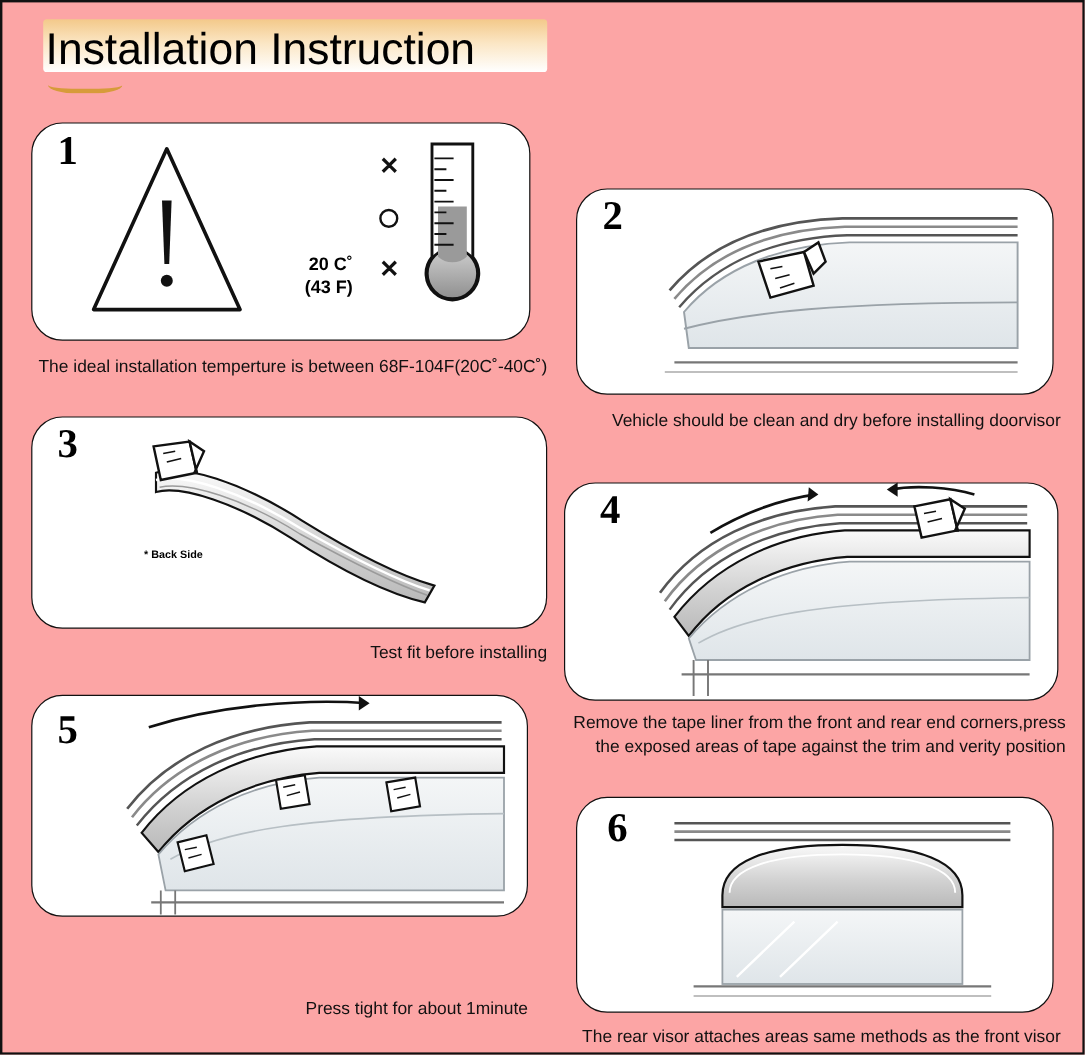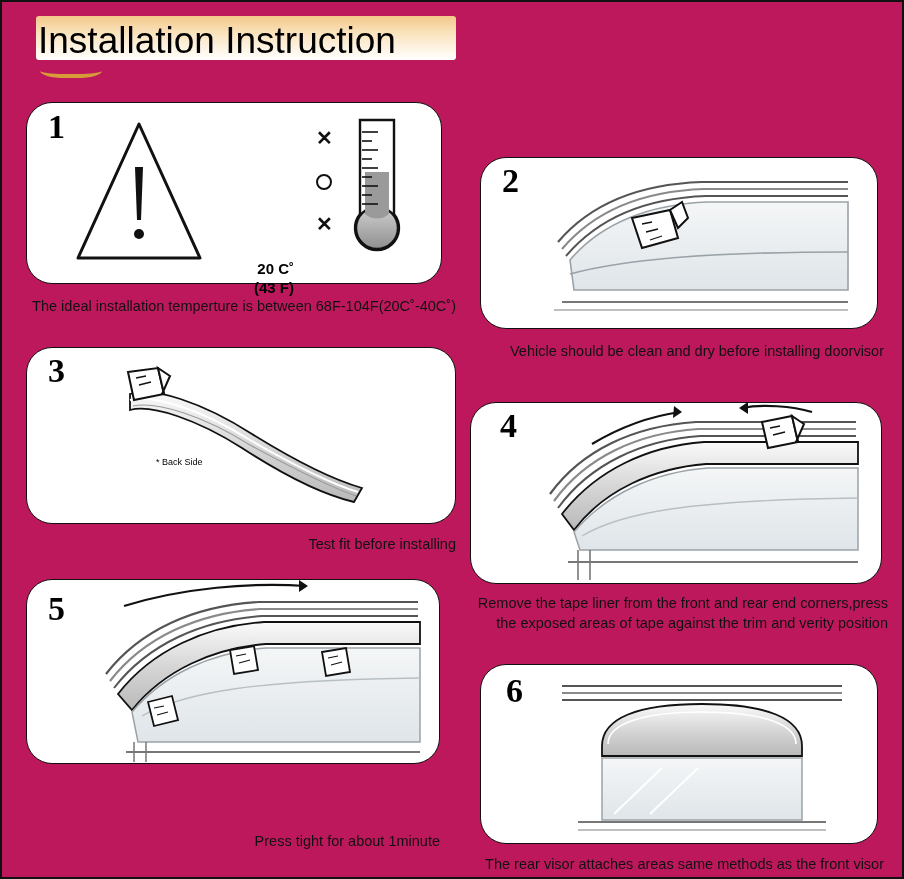--- a/index.html
+++ b/index.html
@@ -14,21 +14,21 @@
     color: #000;
     position: relative;
     overflow: hidden;
   }
   .page {
     position: relative;
     width: 904px;
     height: 879px;
     border: 2px solid #111;
     box-sizing: border-box;
-    background: #be185d;
+    background: #fca5a5;
   }
 
   
   .title-wrap {
     position: absolute;
     left: 28px;
     top: 8px;
     width: 840px;
     height: 62px;
     display: flex;
@@ -112,21 +112,21 @@
   .c6 { left: 470px; top: 853px; width: 412px; }
   .temp-text {
     position: absolute;
     font-size: 15px;
     font-weight: bold;
     text-align: right;
     line-height: 1.25;
     font-family: "Liberation Sans", sans-serif;
   }
   .t40 { left: 196px; top: 126px; width: 96px; }
-  .t20 { left: 196px; top: 210px; width: 96px; margin-top: 48px; }
+  .t20 { left: 196px; top: 210px; width: 96px; }
   .mark {
     position: absolute;
     font-size: 20px;
     font-weight: bold;
     color: #111;
   }
   .mk1 { left: 314px; top: 124px; }
   .mk3 { left: 314px; top: 210px; }
   .circ {
     position: absolute;
@@ -136,22 +136,21 @@
     height: 16px;
     border: 2px solid #111;
     border-radius: 50%;
     box-sizing: border-box;
   }
   .backside {
     position: absolute;
     left: 118px;
     top: 455px;
     font-size: 9px;
-    font-weight: normal;
-    margin-left: 36px;
+    font-weight: bold;
   }
   svg { display: block; }
   .svg-layer {
     position: absolute;
     left: 0;
     top: 0;
     width: 904px;
     height: 879px;
     pointer-events: none;
   }

